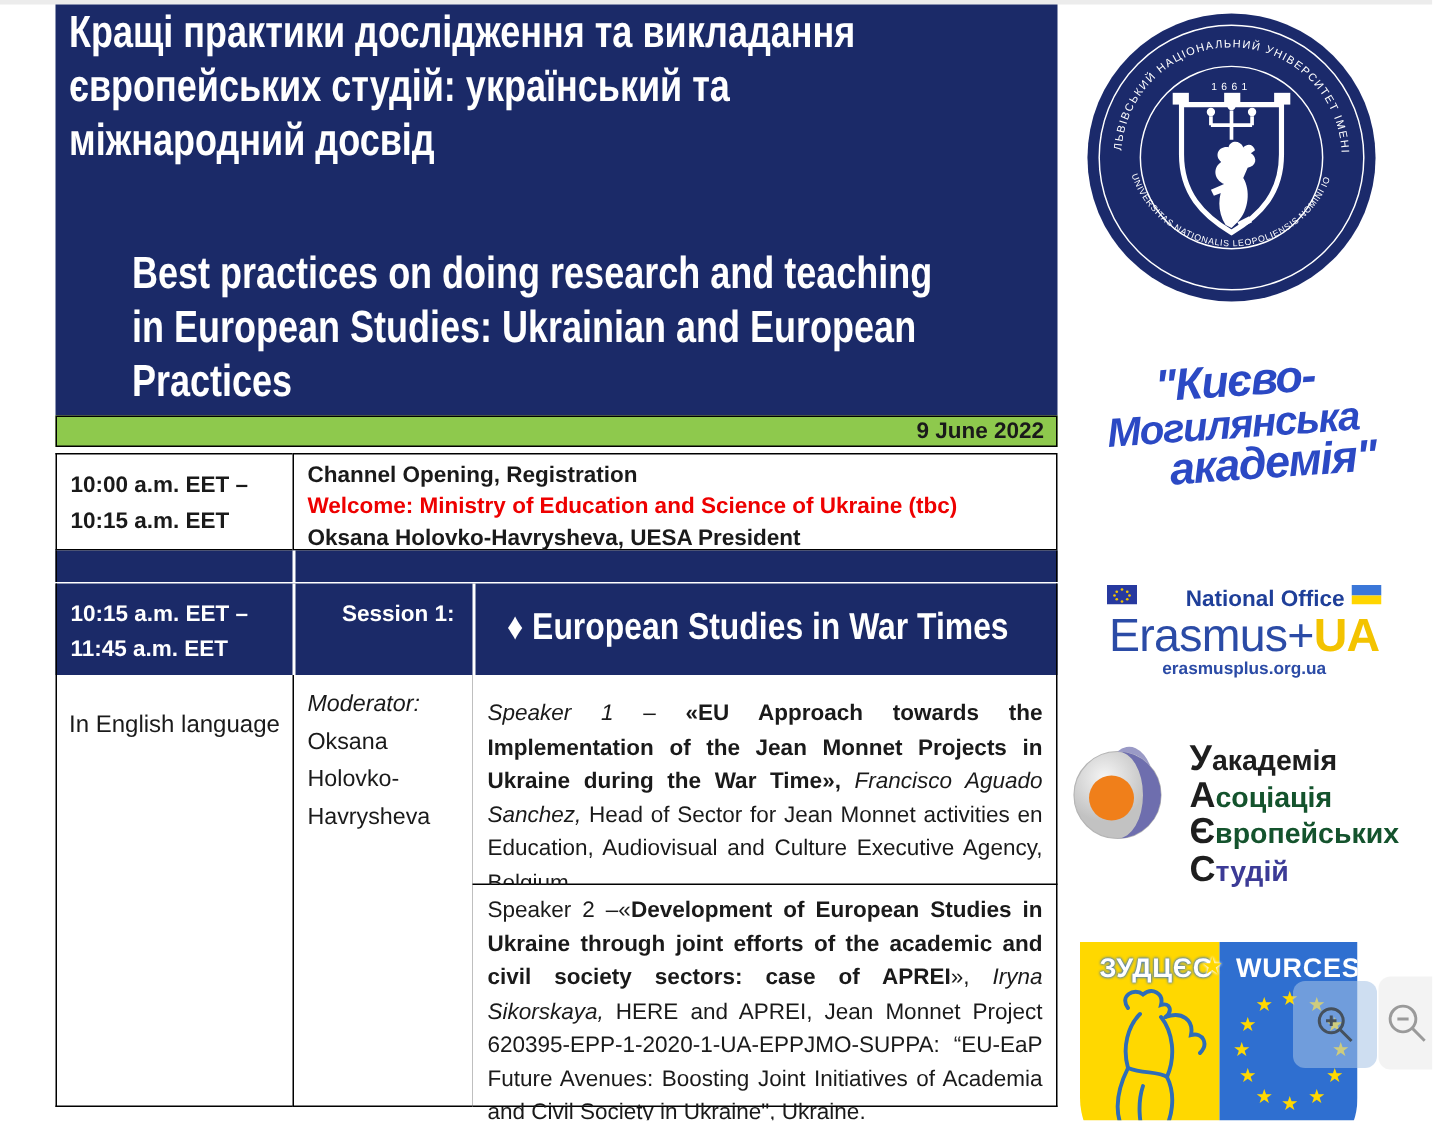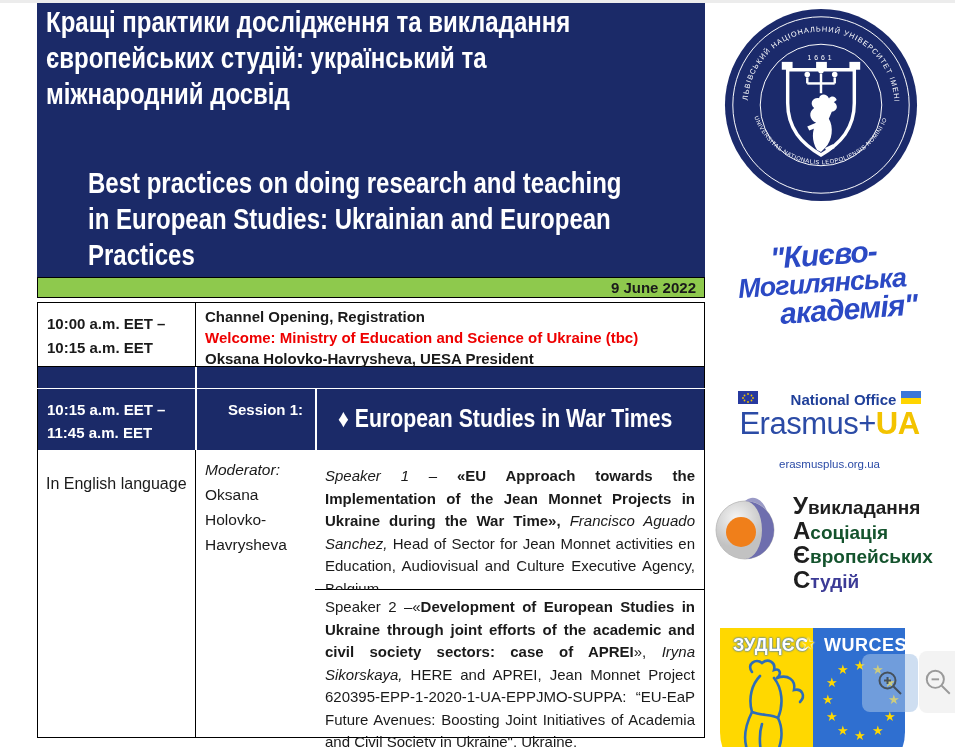--- a/index.html
+++ b/index.html
@@ -56,21 +56,21 @@
   .mohyla .l1{font-size:30px;margin-left:34px;line-height:28px;}
   .mohyla .l2{font-size:27px;line-height:28px;}
   .mohyla .l3{font-size:30px;margin-left:40px;line-height:28px;}
 
   .erasmus{position:absolute;left:712px;top:390px;width:235px;text-align:center;}
   .er-top{display:flex;align-items:center;justify-content:center;gap:5px;}
   .er-office{font-weight:bold;font-size:15px;color:#1f3f99;margin-left:28px;}
   .er-brand{font-size:31px;line-height:32px;letter-spacing:-0.5px;}
   .er-blue{color:#2b4ba6;}
   .er-yellow{color:#f3c300;font-weight:bold;}
-  .er-site{font-size:11.5px;font-weight:normal;color:#2b4ba6;margin-top:18px;}
+  .er-site{font-size:11.5px;font-weight:bold;color:#2b4ba6;margin-top:0;}
   .flag{display:inline-block;}
 
   .uesa{position:absolute;left:715px;top:495px;display:flex;gap:14px;align-items:flex-start;}
   .uesa-text{font-weight:bold;line-height:21.5px;white-space:nowrap;}
   .uesa-cap{font-size:24px;color:#1e1e1e;}
   .uesa-r1{font-size:19px;color:#1e1e1e;}
   .uesa-r2,.uesa-r3{font-size:19px;color:#14532d;}
   .uesa-r4{font-size:19px;color:#3c3b96;}
 
   .wurces{position:absolute;left:720px;top:628px;width:185px;height:152px;
@@ -241,21 +241,21 @@
               <stop offset="100%" stop-color="#c2c2c2"></stop>
             </radialGradient>
         </defs>
         <circle cx="30" cy="35" r="29" fill="url(#gball)" stroke="#b5b5b5" stroke-width="0.8"></circle>
         <path d="M30,6 A29,29 0 0 1 30,64 A17,29 0 0 0 30,6 Z" fill="#6e6eae"></path>
         <path d="M30,6 A29,29 0 0 1 52,16 A17,29 0 0 0 30,6 Z" fill="#9a9ac6"></path>
         <circle cx="26" cy="37" r="15" fill="#f07f1a"></circle>
       </svg>
     </span>
     <div class="uesa-text">
-      <div><span class="uesa-cap">У</span><span class="uesa-r1">викладання</span></div>
+      <div><span class="uesa-cap">У</span><span class="uesa-r1">академія</span></div>
       <div><span class="uesa-cap">А</span><span class="uesa-r2">соціація</span></div>
       <div><span class="uesa-cap">Є</span><span class="uesa-r3">вропейських</span></div>
       <div><span class="uesa-cap">С</span><span class="uesa-r4">тудій</span></div>
     </div>
   </div>
 
   <div class="wurces">
     <div class="w-left"></div>
     <div class="w-right"></div>
     <svg width="92" height="120" viewBox="0 0 92 120" style="position:absolute;left:2px;top:26px;">

